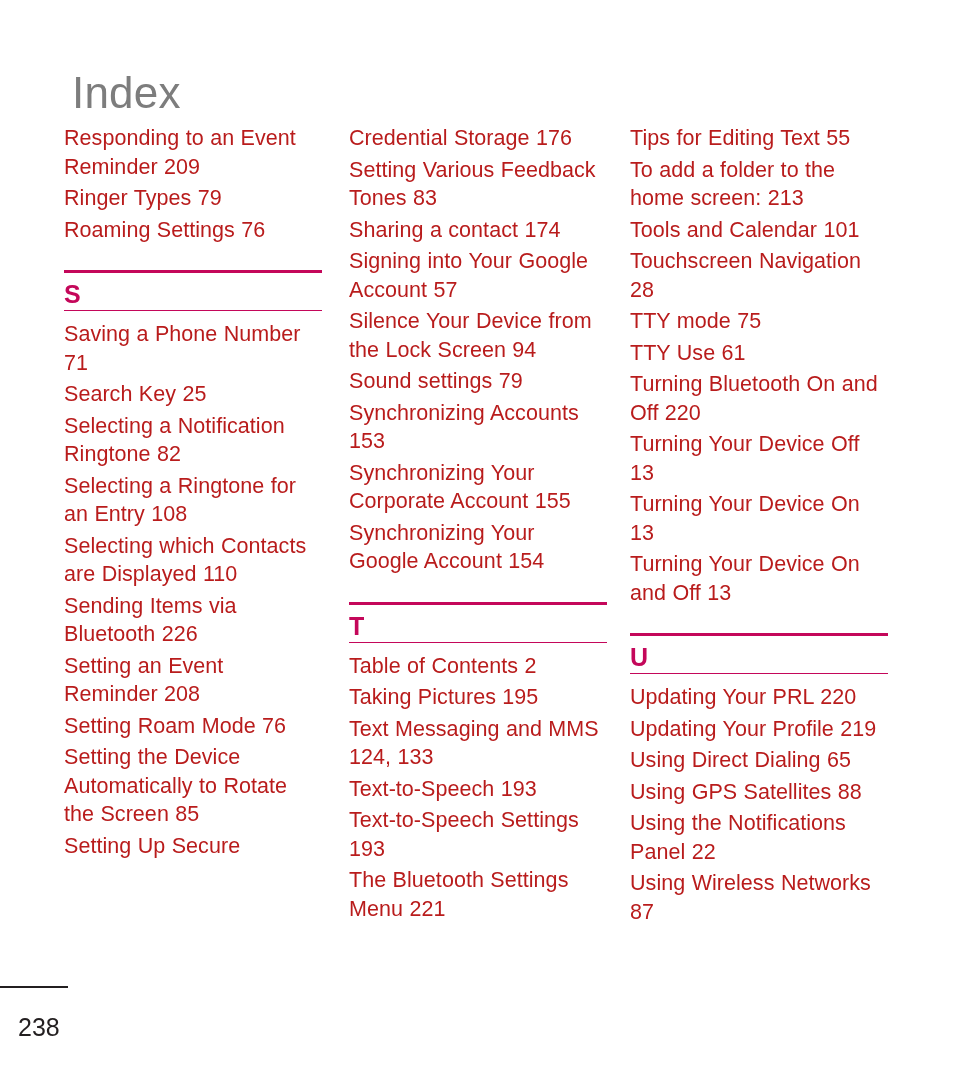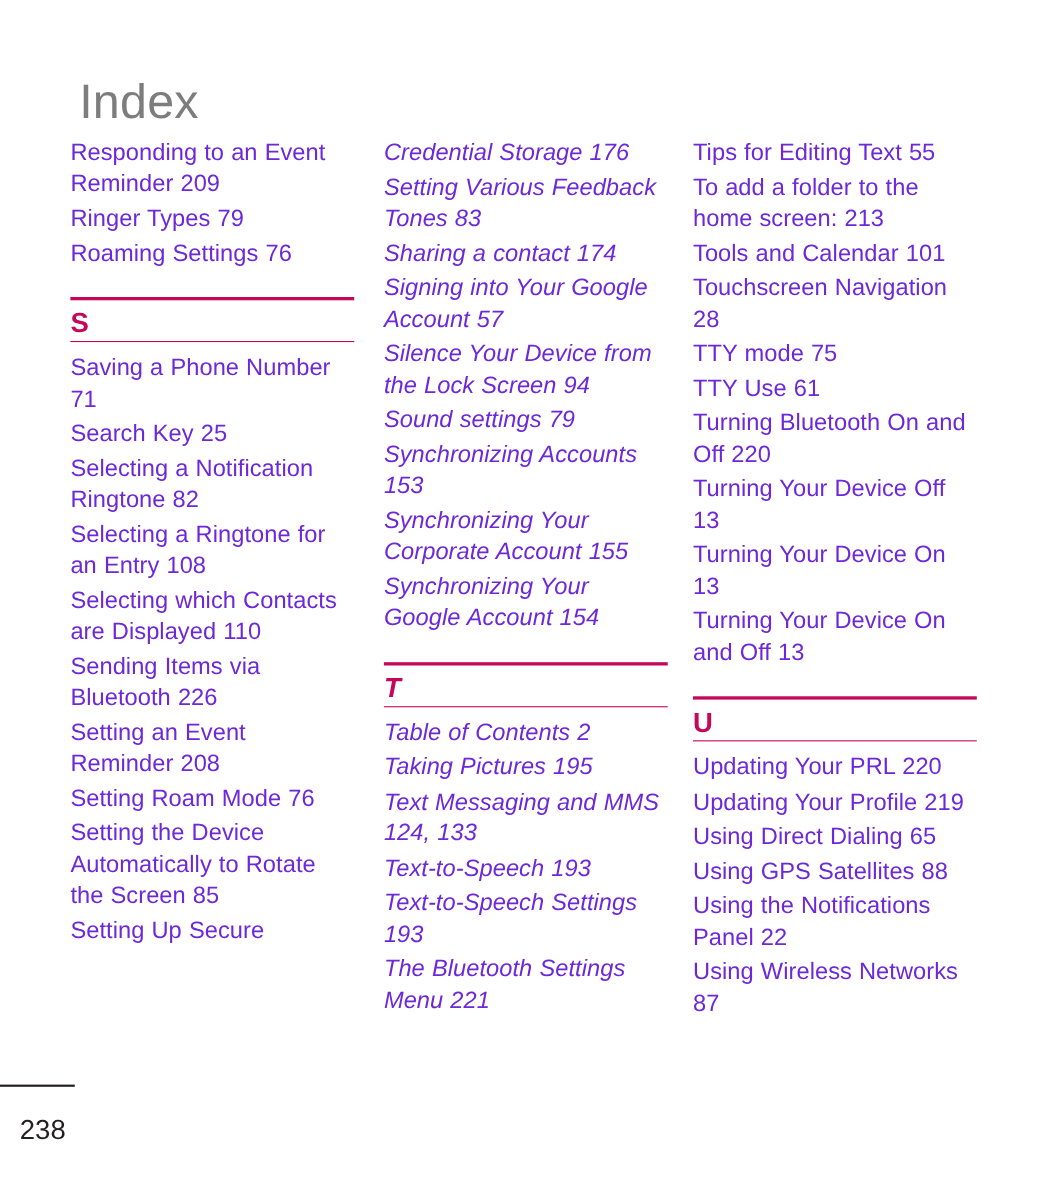--- a/index.html
+++ b/index.html
@@ -35,28 +35,28 @@
     left: 0;
     top: 124px;
     width: 954px;
     display: flex;
   }
   .col {
     width: 258px;
     flex: 0 0 258px;
   }
   .col-1 { margin-left: 64px; }
-  .col-2 { margin-left: 27px; font-style: italic; }
+  .col-2 { margin-left: 27px; }
   .col-3 { margin-left: 23px; }
 
   
   .entry {
     font-size: 21.5px;
     line-height: 28.5px;
-    color: #6d28d9;
+    color: #b91c1c;
     margin: 0 0 3px 0;
     letter-spacing: 0.05px;
     word-spacing: 0.4px;
   }
 
   
   .section {
     margin-top: 26px;
     margin-bottom: 8px;
   }

